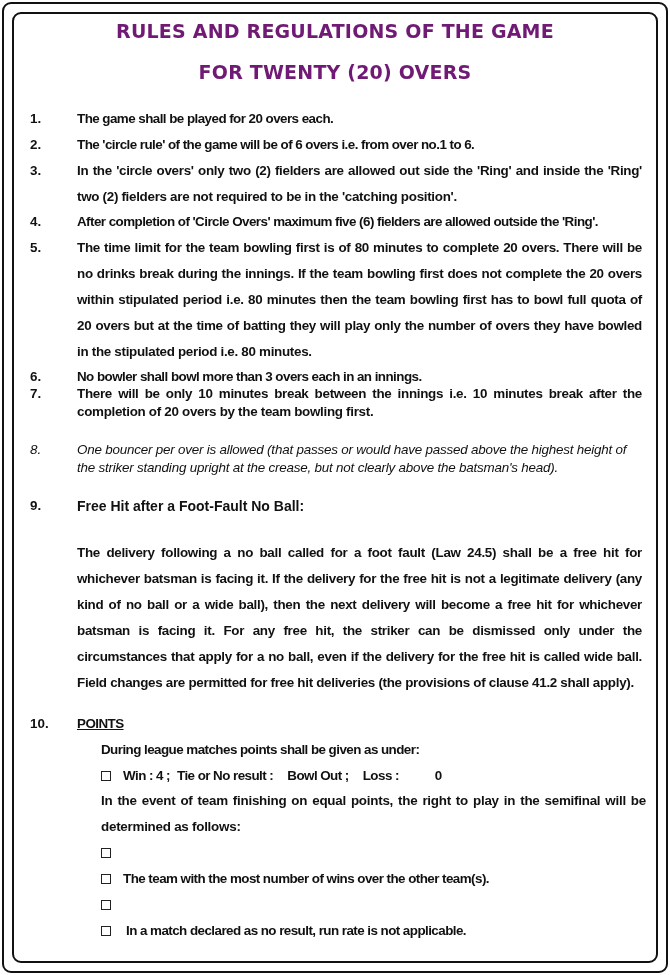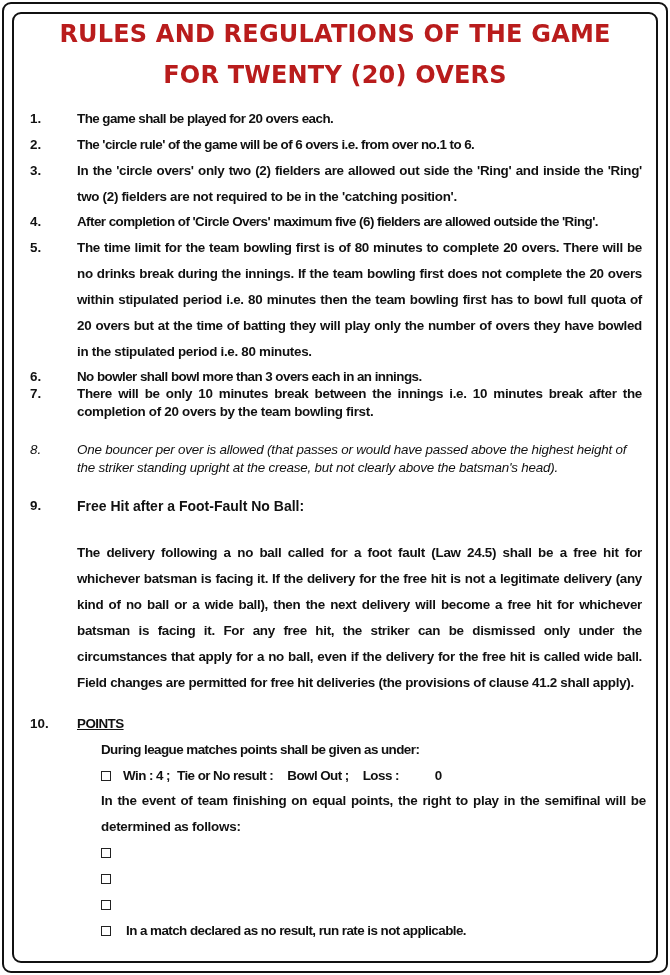--- a/index.html
+++ b/index.html
@@ -3,22 +3,22 @@
 <meta charset="utf-8">
 <style>
   html, body { margin: 0; padding: 0; background: #ffffff; }
   body { width: 670px; height: 975px; position: relative; overflow: hidden;
          font-family: "Liberation Sans", sans-serif; color: #111; }
   .outer-frame { position: absolute; left: 2px; top: 2px; width: 662px; height: 967px;
                  border: 2px solid #111; border-radius: 9px; }
   .inner-frame { position: absolute; left: 12px; top: 12px; width: 642px; height: 947px;
                  border: 2px solid #111; border-radius: 9px; }
   .title { position: absolute; left: 0; width: 670px; text-align: center;
-           font-family: "DejaVu Sans", sans-serif; font-weight: bold; font-size: 24px;
-           letter-spacing: 0.2px; color: #b91c1c; }
+           font-family: "DejaVu Sans", sans-serif; font-weight: bold; font-size: 19px;
+           letter-spacing: 0.2px; color: #701a75; }
   .title.l1 { top: 20px; }
   .title.l2 { top: 61px; }
 
   .row { position: absolute; left: 0; width: 670px; font-size: 13.4px; line-height: 16px; }
   .num { position: absolute; left: 30px; font-weight: bold; font-stretch: condensed; }
   .txt { position: absolute; left: 77px; width: 565px; font-weight: bold;
          letter-spacing: -0.55px; }
   .txt.just { text-align: justify; text-align-last: left; letter-spacing: -0.3px; }
   .txt.italic { font-style: italic; font-weight: normal; letter-spacing: -0.2px; }
   .txt.plainbold { font-weight: bold; letter-spacing: 0; }
@@ -100,20 +100,20 @@
 <div class="sub pts" style="top:768px;">
   <span class="bullet"></span><span style="margin-right:7px;">Win : 4 ;</span><span style="margin-right:14px;">Tie or No result :</span><span style="margin-right:14px;">Bowl Out ;</span><span style="margin-right:36px;">Loss :</span><span>0</span>
 </div>
 
 <div class="sub j" style="top:788px;">In the event of team finishing on equal points, the right to play in the semifinal will be determined as follows:</div>
 
 <div class="sub" style="top:845px;">
   <span class="bullet"></span>
 </div>
 <div class="sub" style="top:871px;">
-  <span class="bullet"></span>
+  <span class="bullet"></span><span>The team with the most number of wins over the other team(s).</span>
 </div>
 <div class="sub" style="top:897px;">
   <span class="bullet"></span>
 </div>
 <div class="sub" style="top:923px;">
   <span class="bullet" style="margin-right:15px;"></span><span>In a match declared as no result, run rate is not applicable.</span>
 </div>
 
 </body></html>

